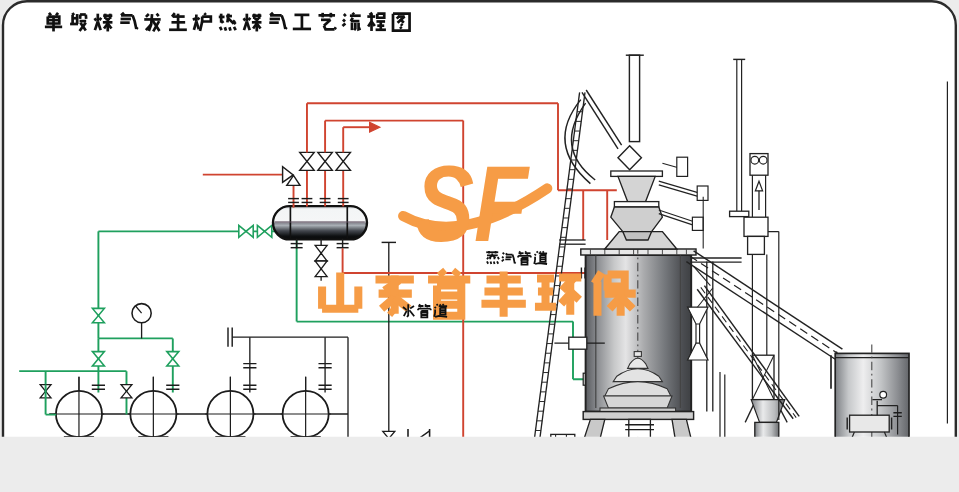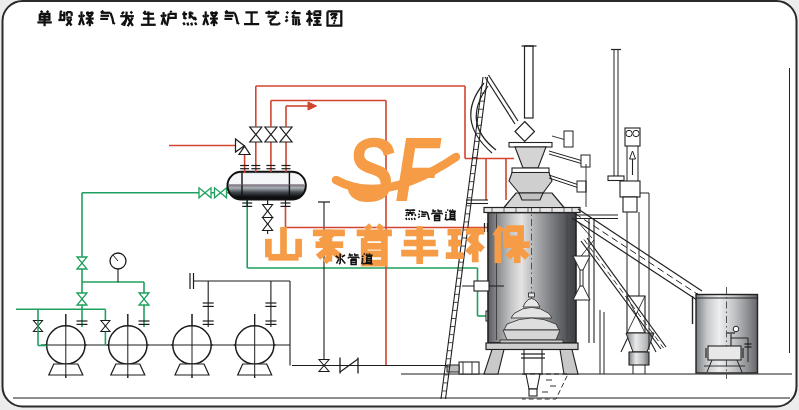--- a/index.html
+++ b/index.html
@@ -1,14 +1,14 @@
 <!DOCTYPE html>
 <html><head><meta charset="utf-8"><style>
 html,body{margin:0;padding:0;background:#ececec;}
-.frame{position:relative;width:799px;height:410px;}
+.frame{position:relative;width:799px;height:364px;}
 </style></head><body>
 <div class="frame">
 <svg width="799" height="410" viewBox="0 0 799 410">
 <rect x="0" y="0" width="799" height="410" fill="#ececec"></rect>
 <rect x="2.5" y="1" width="794" height="405.5" rx="20" fill="#ffffff" stroke="#2b2b2b" stroke-width="2"></rect>
 <defs>
 <linearGradient id="drum" x1="0" y1="0" x2="0" y2="1">
 <stop offset="0" stop-color="#c9cdd1"></stop>
           <stop offset="0.10" stop-color="#f3f5f6"></stop>
 <stop offset="0.45" stop-color="#f5f6f7"></stop>

